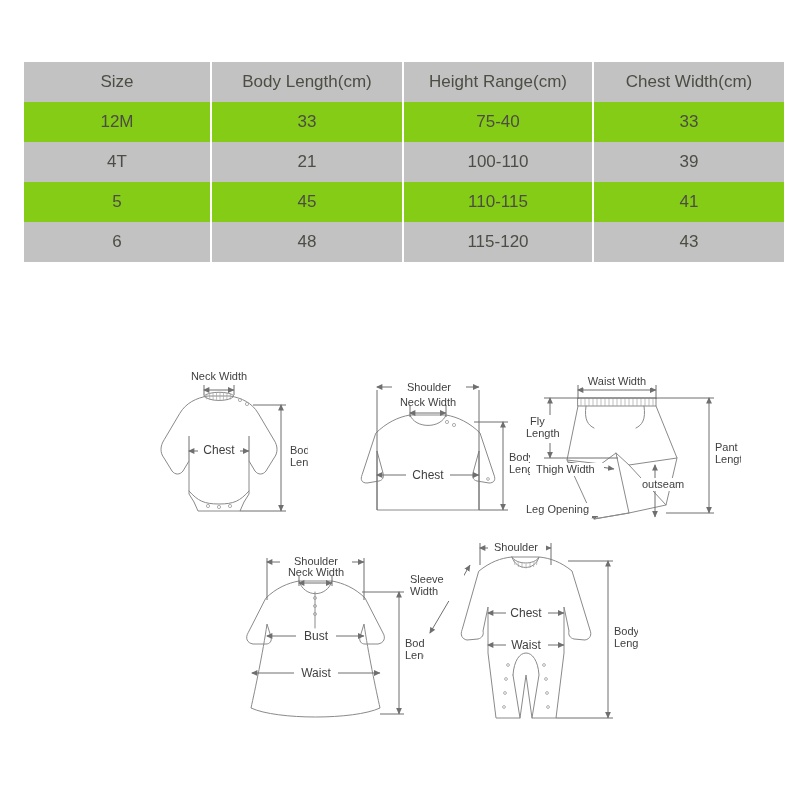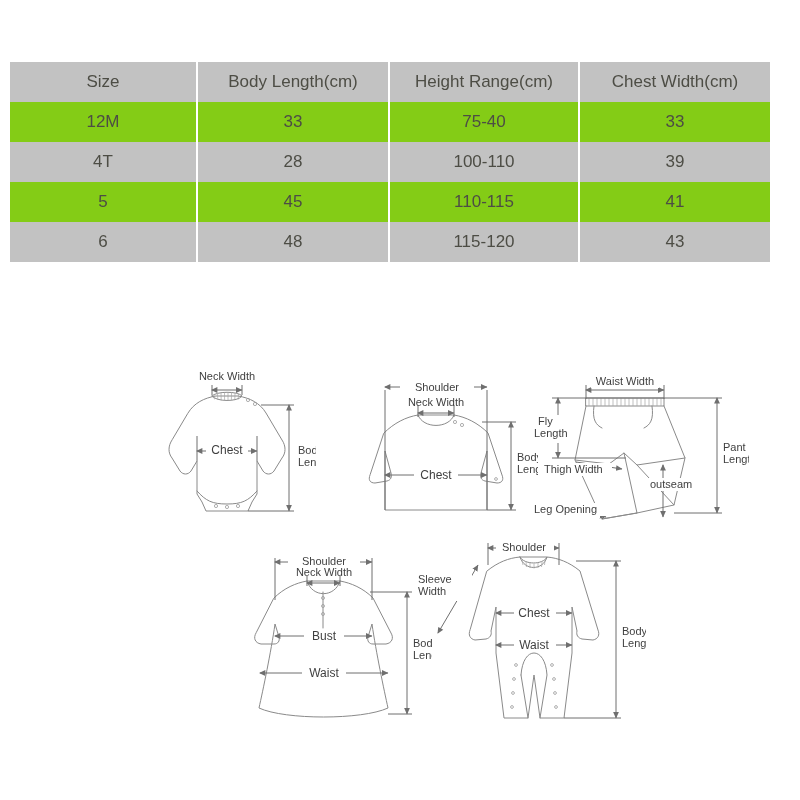--- a/index.html
+++ b/index.html
@@ -12,21 +12,21 @@
     width: 800px;
     height: 800px;
     position: relative;
     font-family: "Liberation Sans", sans-serif;
     overflow: hidden;
   }
 
   
   #size-table {
     position: absolute;
-    left: 10px;
+    left: 24px;
     top: 62px;
     width: 760px;
     border-collapse: separate;
     border-spacing: 0;
   }
   #size-table tr { height: 40px; }
   #size-table th, #size-table td {
     text-align: center;
     vertical-align: middle;
     font-size: 17px;
@@ -45,21 +45,21 @@
     background: #c2c2c2;
   }
   #size-table col.c0 { width: 188px; }
   #size-table col.c1 { width: 192px; }
   #size-table col.c2 { width: 190px; }
   #size-table col.c3 { width: 190px; }
 
   
   #diagrams {
     position: absolute;
-    left: 16px;
+    left: 8px;
     top: 355px;
     width: 656px;
     height: 400px;
   }
   .diagram {
     position: absolute;
   }
   .diagram svg { display: block; }
 
   #diagram-bodysuit { left: 110px; top: 10px; }
@@ -116,21 +116,21 @@
   </thead>
   <tbody>
     <tr>
       <td>12M</td>
       <td>33</td>
       <td>75-40</td>
       <td>33</td>
     </tr>
     <tr class="shaded">
       <td>4T</td>
-      <td>28</td>
+      <td>21</td>
       <td>100-110</td>
       <td>39</td>
     </tr>
     <tr>
       <td>5</td>
       <td>45</td>
       <td>110-115</td>
       <td>41</td>
     </tr>
     <tr class="shaded">

